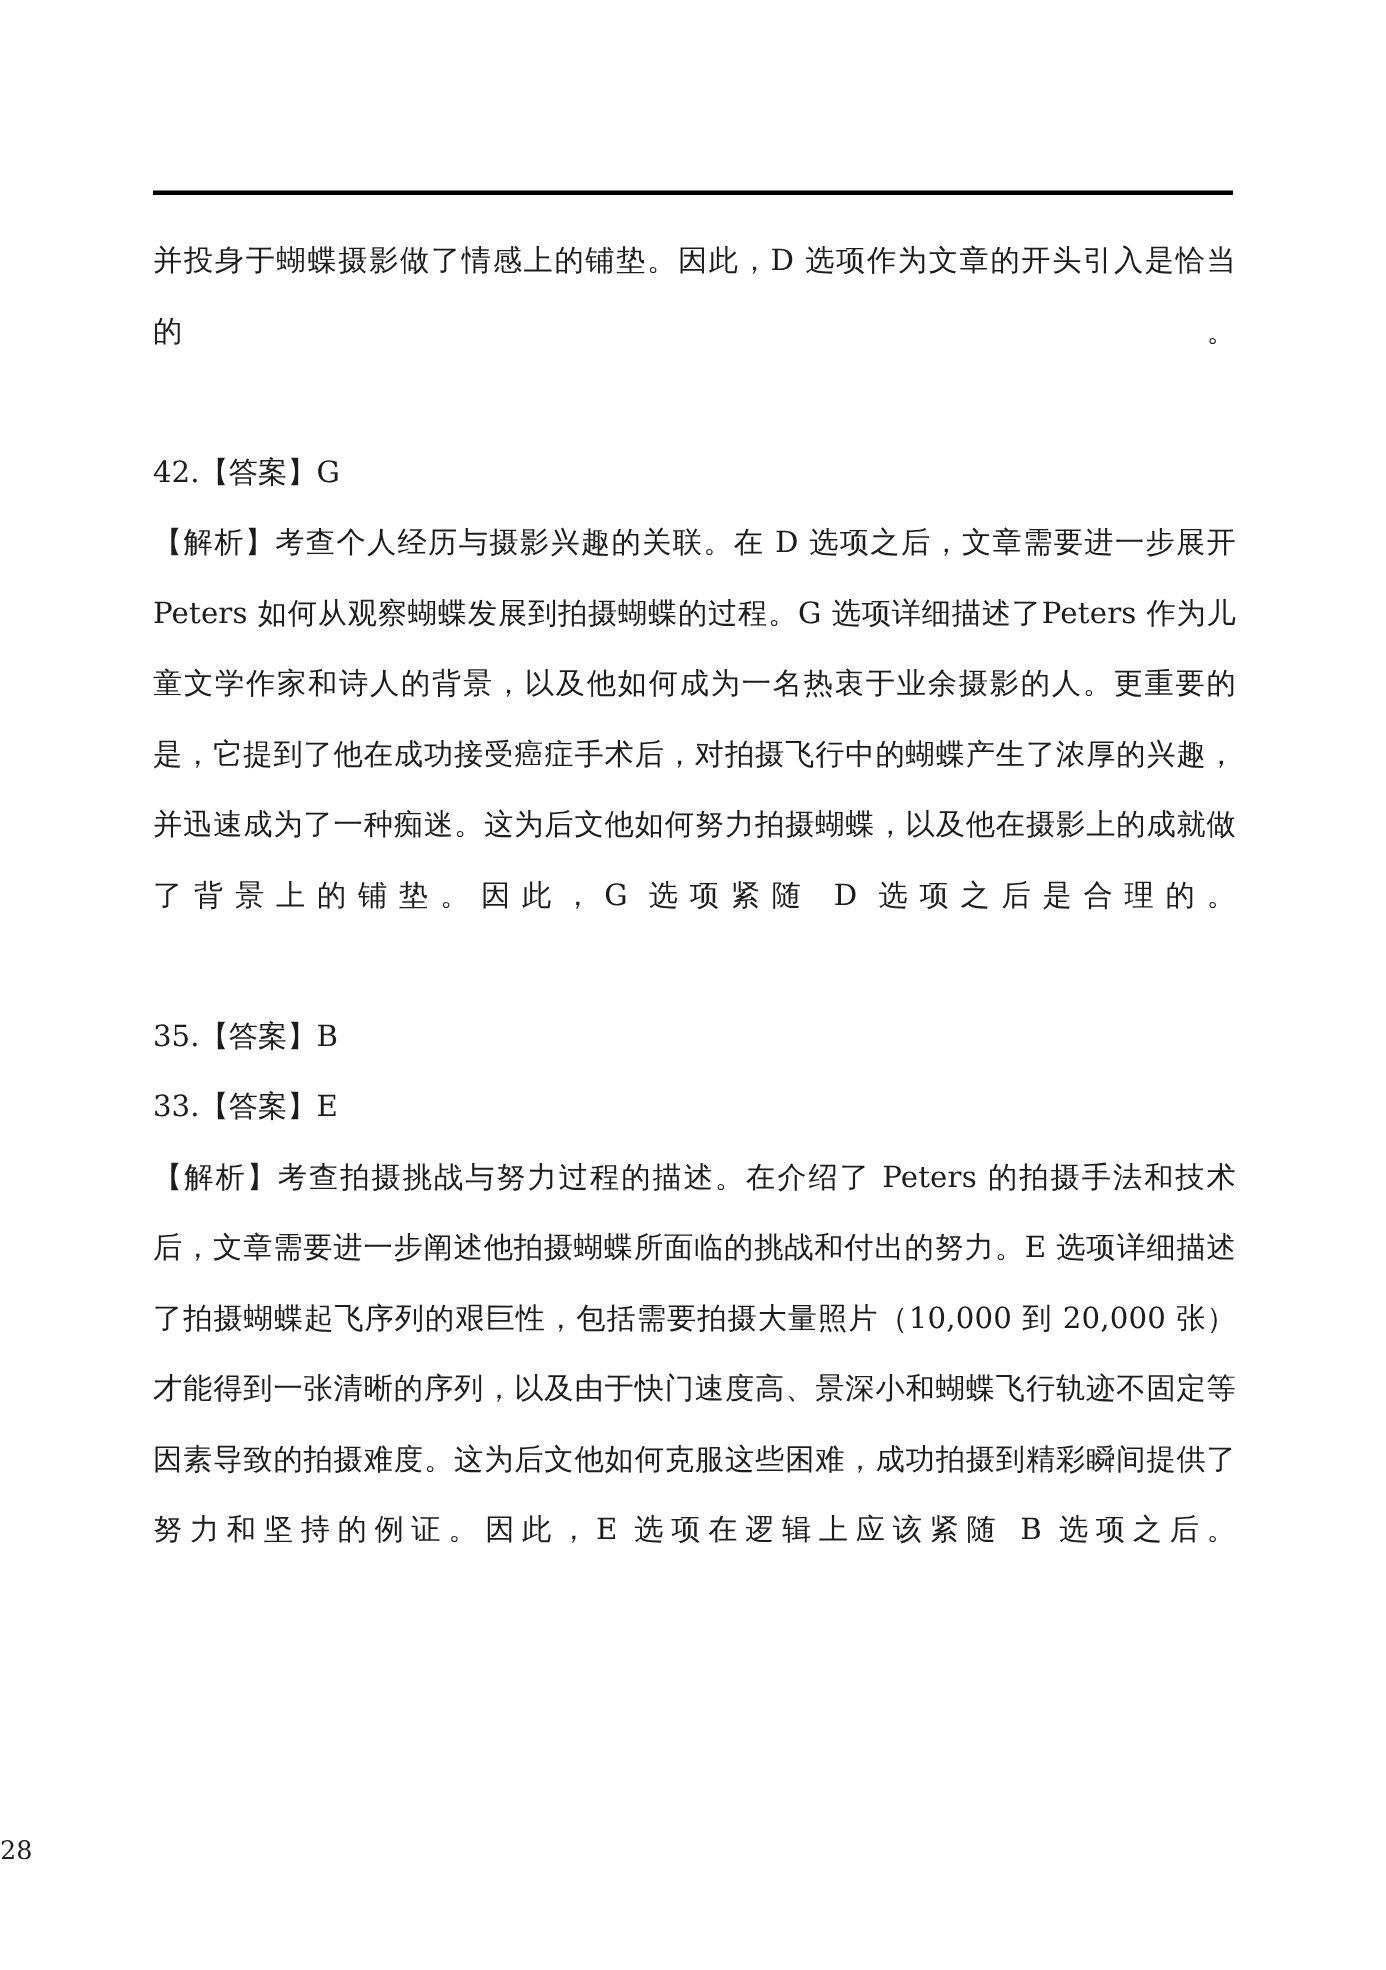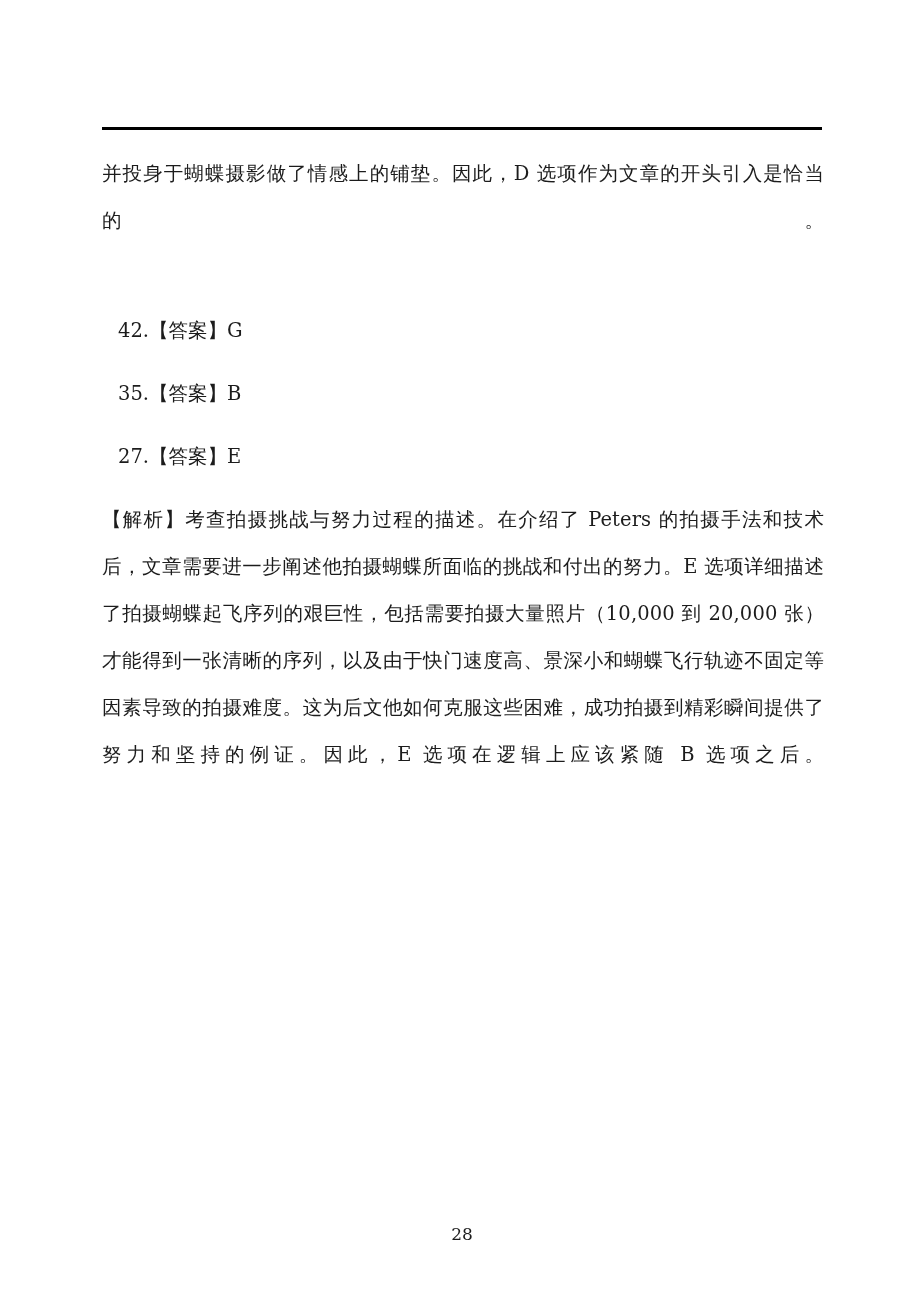--- a/index.html
+++ b/index.html
@@ -47,57 +47,58 @@
     color: #1c1c1c;
     font-family: "DejaVu Serif", "Liberation Serif", serif;
   }
   
   .para.force-justify-last::after {
     content: "";
     display: inline-block;
     width: 100%;
   }
   .answer-line {
-    margin: 16px;
+    margin: 0;
     padding: 0;
     font-size: 19.5px;
     line-height: 47px;
     text-align: left;
     color: #1c1c1c;
   }
   .page-number {
     position: absolute;
     left: 0;
     top: 1210px;
     width: 924px;
-    text-align: center;
+    text-align: left;
     font-size: 17px;
     line-height: 24px;
     color: #1c1c1c;
     font-family: "DejaVu Serif", "Liberation Serif", serif;
   }
 </style>
 </head>
 <body>
 
 <div class="page">
 
   <div class="header-rule"></div>
 
   <div class="content">
 
     <p class="para force-justify-last">并投身于蝴蝶摄影做了情感上的铺垫。因此，D 选项作为文章的开头引入是恰当的。</p>
 
     <p class="answer-line">42.【答案】G</p>
 
+    <p class="para force-justify-last">【解析】考查个人经历与摄影兴趣的关联。在 D 选项之后，文章需要进一步展开 Peters 如何从观察蝴蝶发展到拍摄蝴蝶的过程。G 选项详细描述了Peters 作为儿童文学作家和诗人的背景，以及他如何成为一名热衷于业余摄影的人。更重要的是，它提到了他在成功接受癌症手术后，对拍摄飞行中的蝴蝶产生了浓厚的兴趣，并迅速成为了一种痴迷。这为后文他如何努力拍摄蝴蝶，以及他在摄影上的成就做了背景上的铺垫。因此，G 选项紧随 D 选项之后是合理的。</p>
 
     <p class="answer-line">35.【答案】B</p>
 
 
-    <p class="answer-line">27.【答案】E</p>
+    <p class="answer-line">33.【答案】E</p>
 
     <p class="para force-justify-last">【解析】考查拍摄挑战与努力过程的描述。在介绍了 Peters 的拍摄手法和技术后，文章需要进一步阐述他拍摄蝴蝶所面临的挑战和付出的努力。E 选项详细描述了拍摄蝴蝶起飞序列的艰巨性，包括需要拍摄大量照片（10,000 到 20,000 张）才能得到一张清晰的序列，以及由于快门速度高、景深小和蝴蝶飞行轨迹不固定等因素导致的拍摄难度。这为后文他如何克服这些困难，成功拍摄到精彩瞬间提供了努力和坚持的例证。因此，E 选项在逻辑上应该紧随 B 选项之后。</p>
 
   </div>
 
   <div class="page-number">28</div>
 
 </div>
 
 </body></html>

